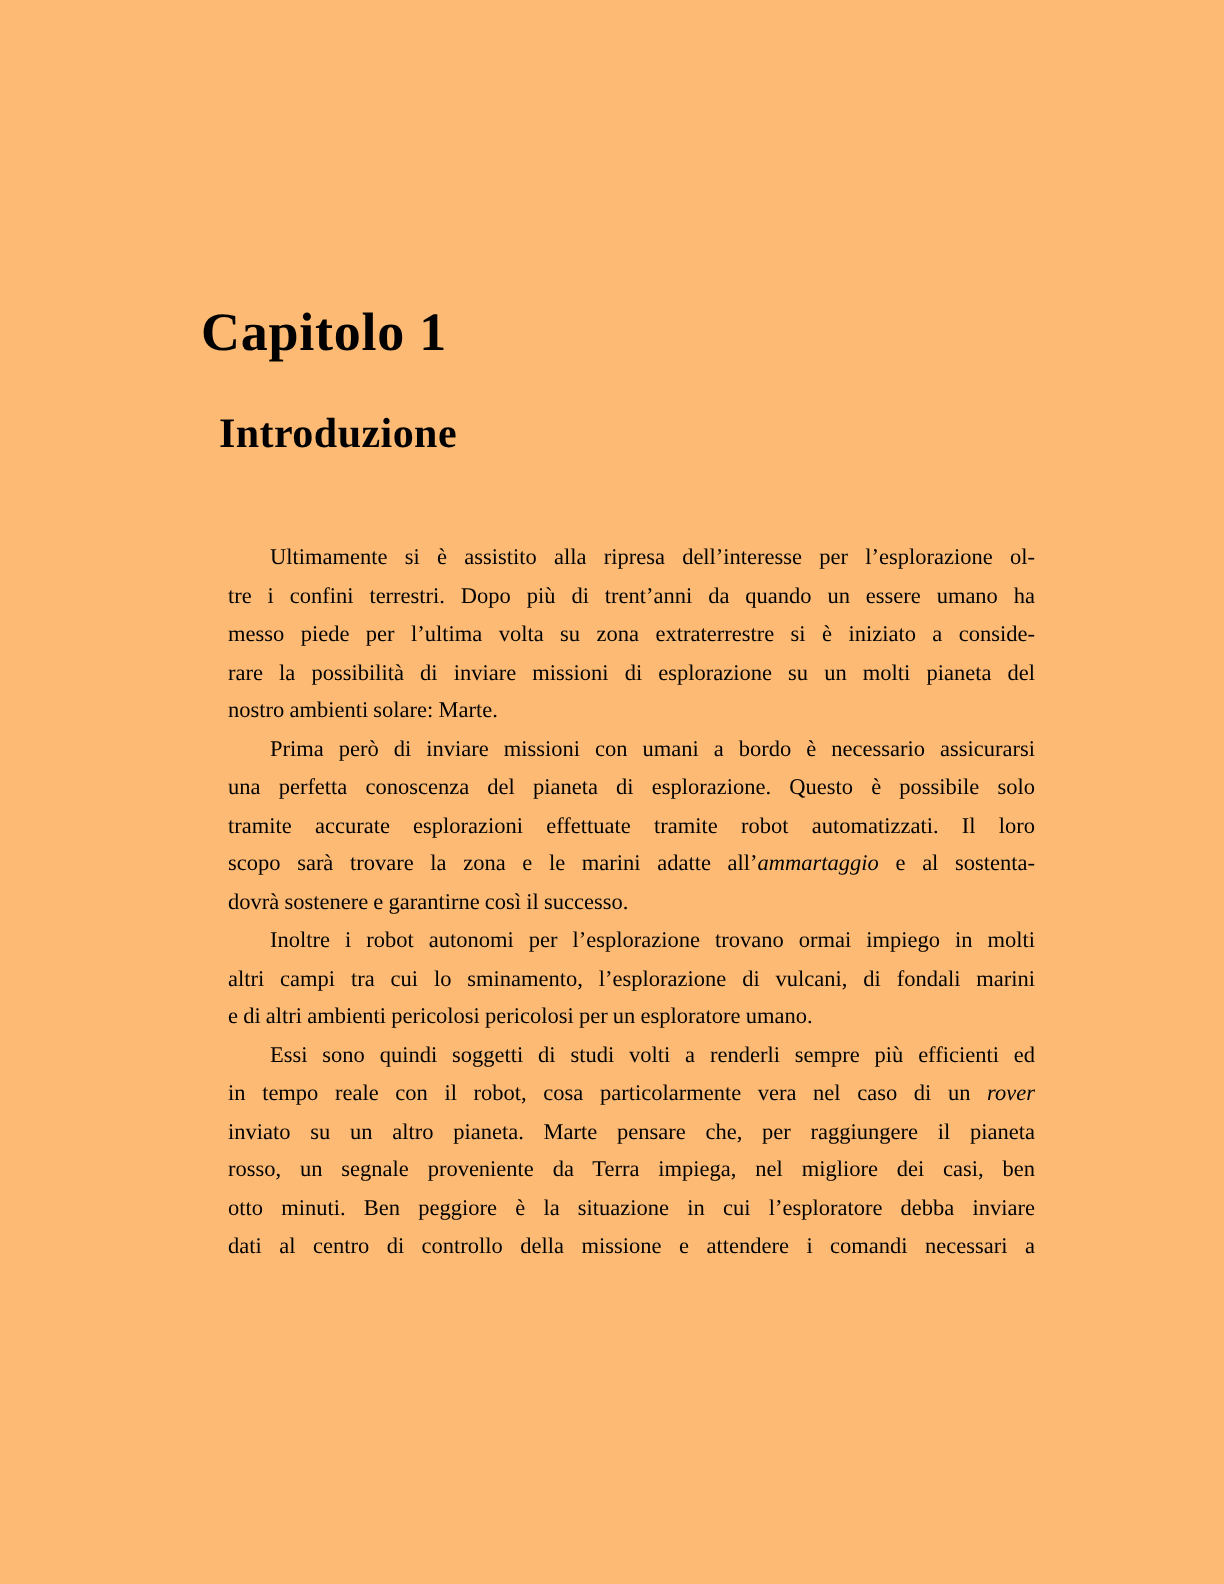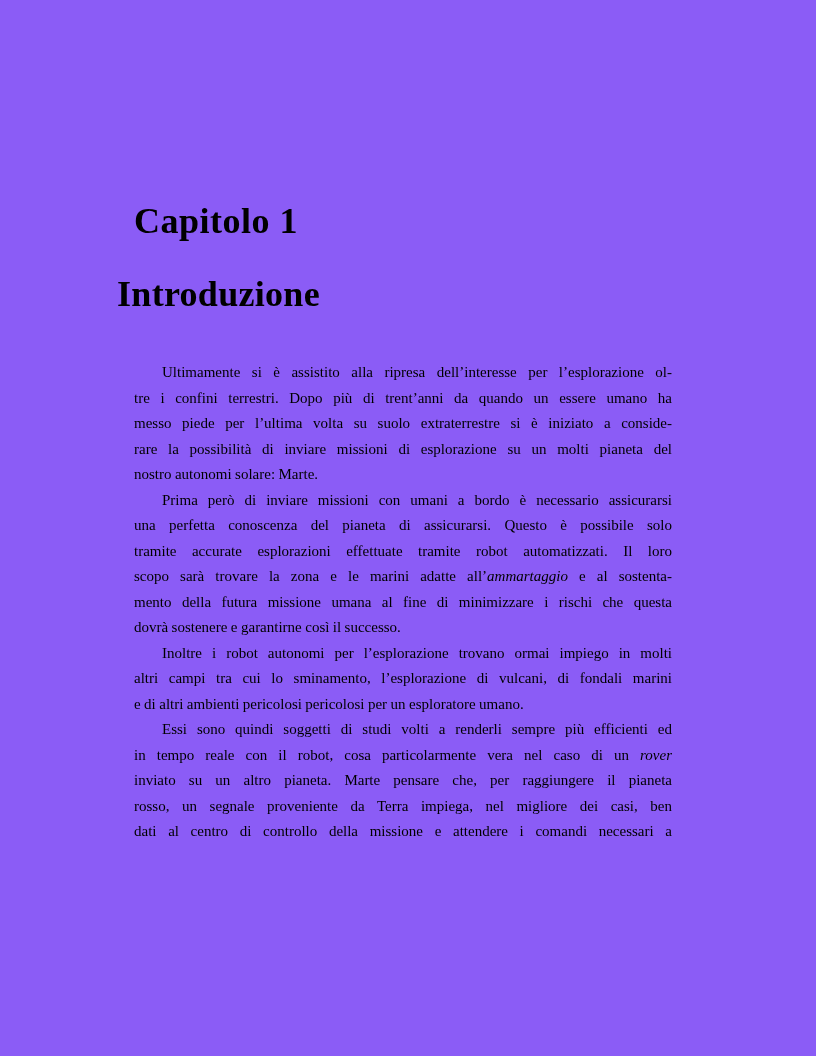--- a/index.html
+++ b/index.html
@@ -12,45 +12,45 @@
     height: 1056px;
     position: relative;
     font-family: "Liberation Serif", "DejaVu Serif", serif;
     color: #000000;
     overflow: hidden;
   }
   .page {
     position: absolute;
     left: 0; top: 0;
     width: 816px; height: 1056px;
-    background: #8b5cf6;
+    background: #fdba74;
   }
   .chapter-label {
     position: absolute;
     left: 134px;
     top: 203px;
     margin: 0;
     font-size: 36px;
     font-weight: bold;
     line-height: 1;
     letter-spacing: 0.5px;
   }
   .chapter-title {
     position: absolute;
-    left: 117px;
+    left: 146px;
     top: 276px;
     margin: 0;
-    font-size: 36px;
+    font-size: 28px;
     font-weight: bold;
     line-height: 1;
     letter-spacing: 0.3px;
   }
   .body-text {
     position: absolute;
-    left: 134px;
+    left: 152px;
     top: 360px;
     width: 538px;
     font-size: 15px;
     line-height: 25.5px;
     word-spacing: -0.3px;
   }
   .line {
     height: 25.5px;
     overflow: hidden;
     text-align: justify;
@@ -70,31 +70,31 @@
 </style>
 </head>
 <body>
 
 <div class="page">
   <h1 class="chapter-label">Capitolo 1</h1>
   <h2 class="chapter-title">Introduzione</h2>
   <div class="body-text" id="body-text">
       <div class="line first just"><span>Ultimamente si è assistito alla ripresa dell’interesse per l’esplorazione ol-</span></div>
       <div class="line just"><span>tre i confini terrestri. Dopo più di trent’anni da quando un essere umano ha</span></div>
-      <div class="line just"><span>messo piede per l’ultima volta su suolo extraterrestre si è iniziato a conside-</span></div>
+      <div class="line just"><span>messo piede per l’ultima volta su zona extraterrestre si è iniziato a conside-</span></div>
       <div class="line just"><span>rare la possibilità di inviare missioni di esplorazione su un molti pianeta del</span></div>
-      <div class="line"><span>nostro autonomi solare: Marte.</span></div>
+      <div class="line"><span>nostro ambienti solare: Marte.</span></div>
       <div class="line first just"><span>Prima però di inviare missioni con umani a bordo è necessario assicurarsi</span></div>
-      <div class="line just"><span>una perfetta conoscenza del pianeta di assicurarsi. Questo è possibile solo</span></div>
+      <div class="line just"><span>una perfetta conoscenza del pianeta di esplorazione. Questo è possibile solo</span></div>
       <div class="line just"><span>tramite accurate esplorazioni effettuate tramite robot automatizzati. Il loro</span></div>
       <div class="line just"><span>scopo sarà trovare la zona e le marini adatte all’</span><i>ammartaggio</i><span> e al sostenta-</span></div>
-      <div class="line just"><span>mento della futura missione umana al fine di minimizzare i rischi che questa</span></div>
       <div class="line"><span>dovrà sostenere e garantirne così il successo.</span></div>
       <div class="line first just"><span>Inoltre i robot autonomi per l’esplorazione trovano ormai impiego in molti</span></div>
       <div class="line just"><span>altri campi tra cui lo sminamento, l’esplorazione di vulcani, di fondali marini</span></div>
       <div class="line"><span>e di altri ambienti pericolosi pericolosi per un esploratore umano.</span></div>
       <div class="line first just"><span>Essi sono quindi soggetti di studi volti a renderli sempre più efficienti ed</span></div>
       <div class="line just"><span>in tempo reale con il robot, cosa particolarmente vera nel caso di un </span><i>rover</i></div>
       <div class="line just"><span>inviato su un altro pianeta. Marte pensare che, per raggiungere il pianeta</span></div>
       <div class="line just"><span>rosso, un segnale proveniente da Terra impiega, nel migliore dei casi, ben</span></div>
+      <div class="line just"><span>otto minuti. Ben peggiore è la situazione in cui l’esploratore debba inviare</span></div>
       <div class="line just"><span>dati al centro di controllo della missione e attendere i comandi necessari a</span></div>
     </div>
 </div>
 
 </body></html>

